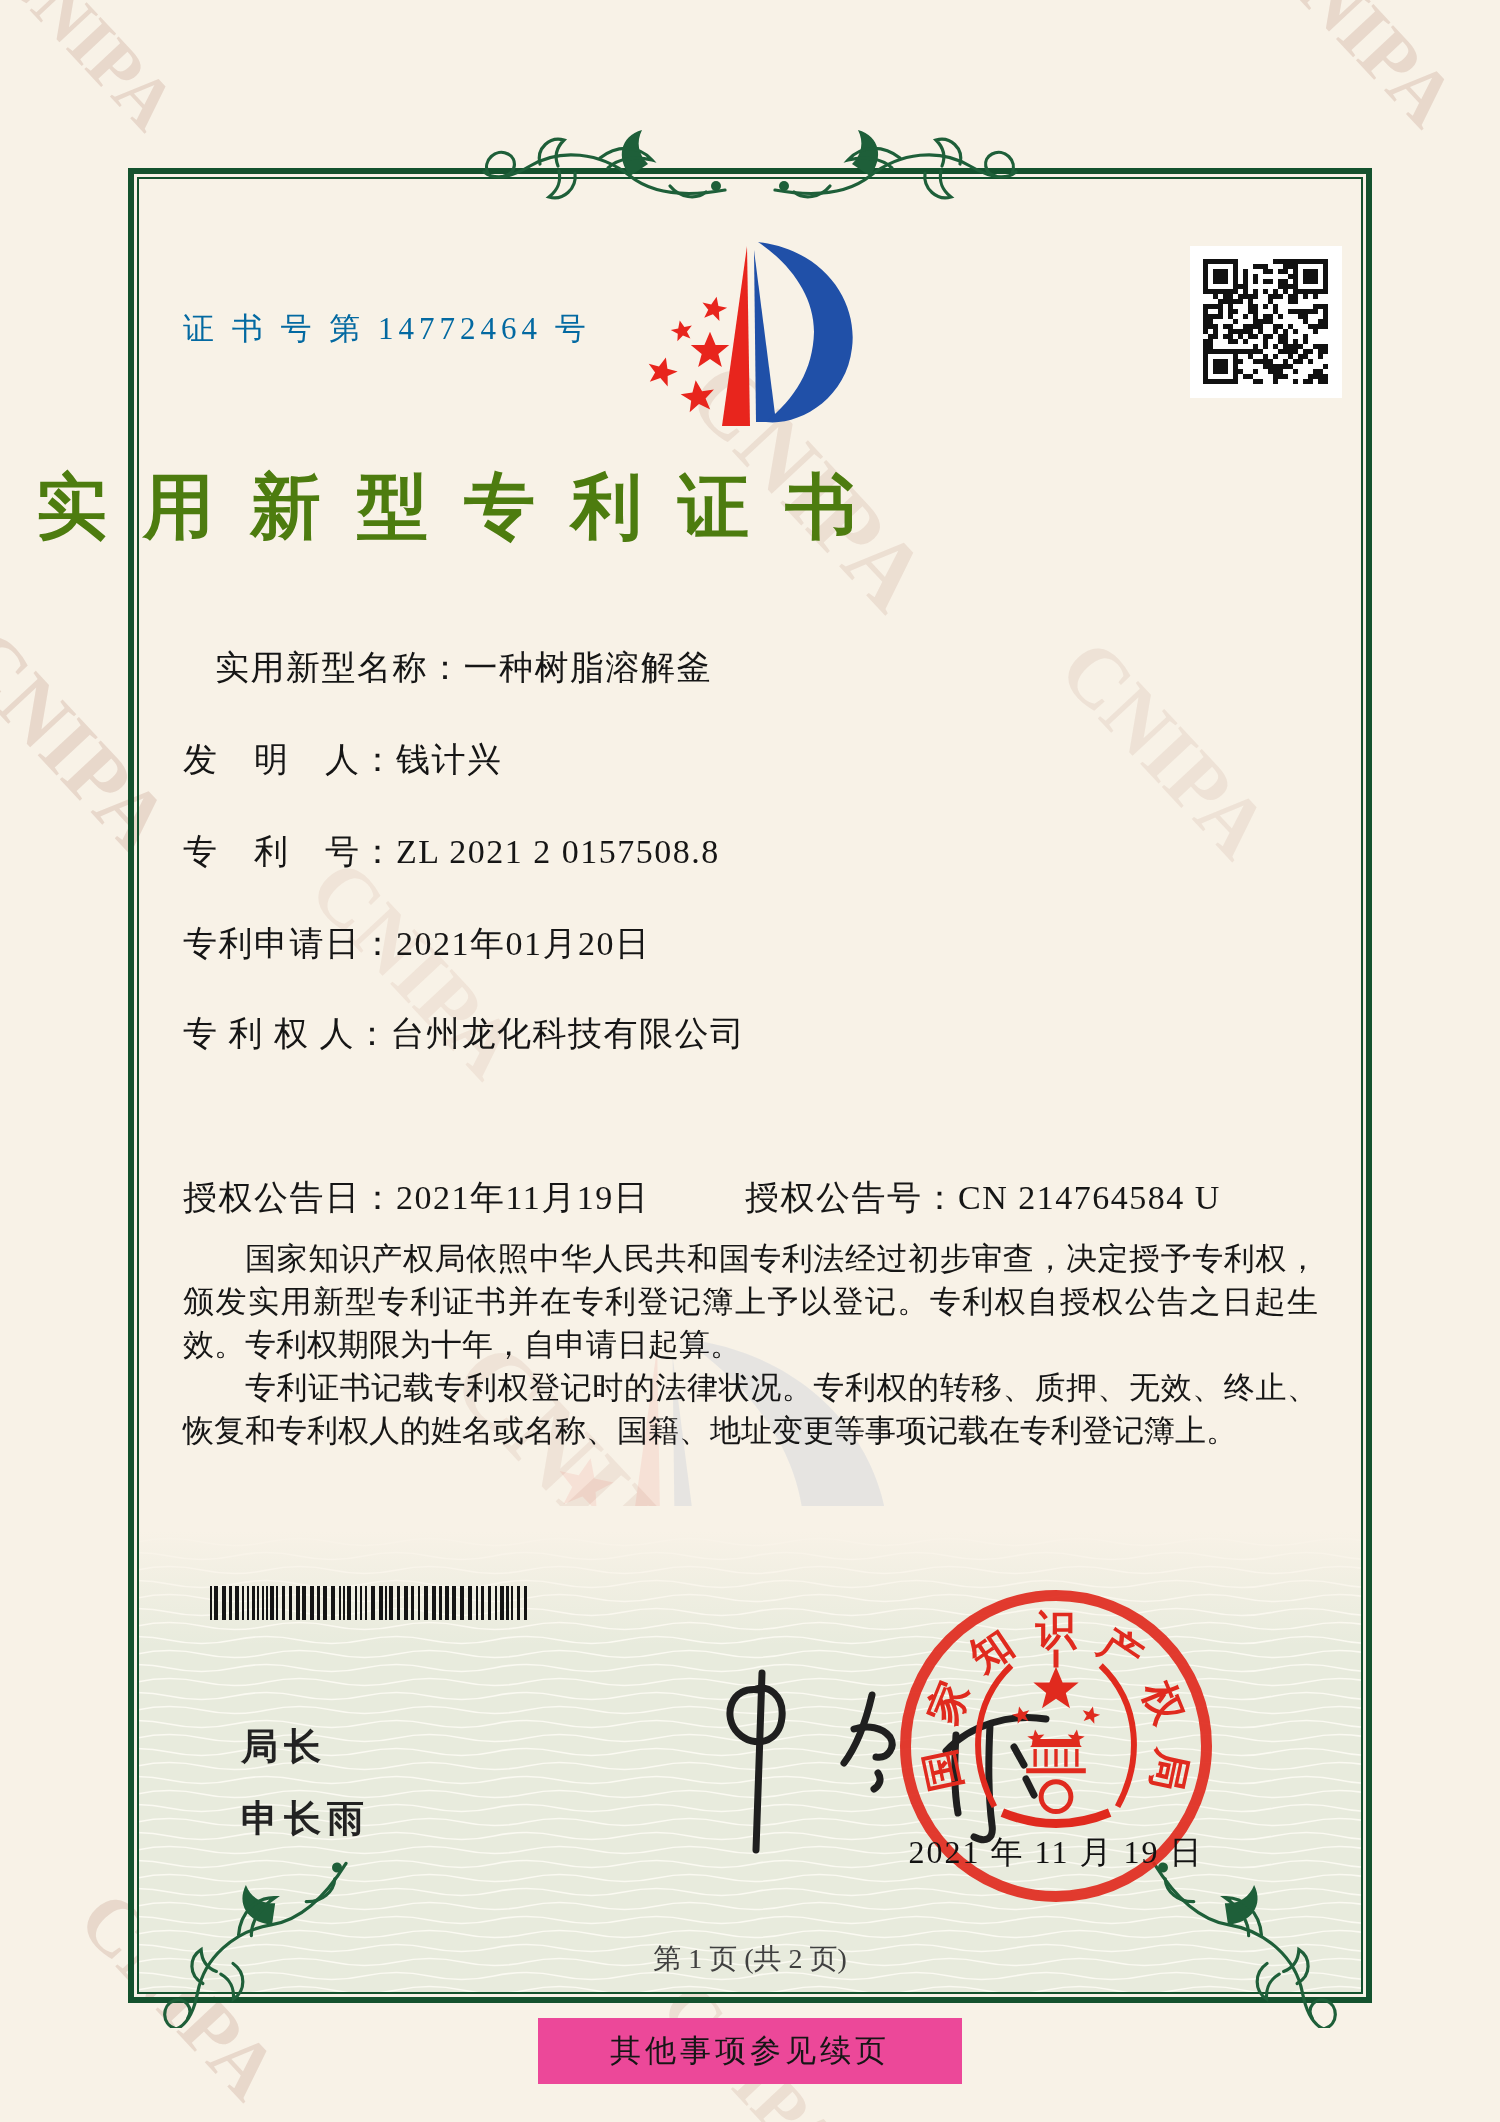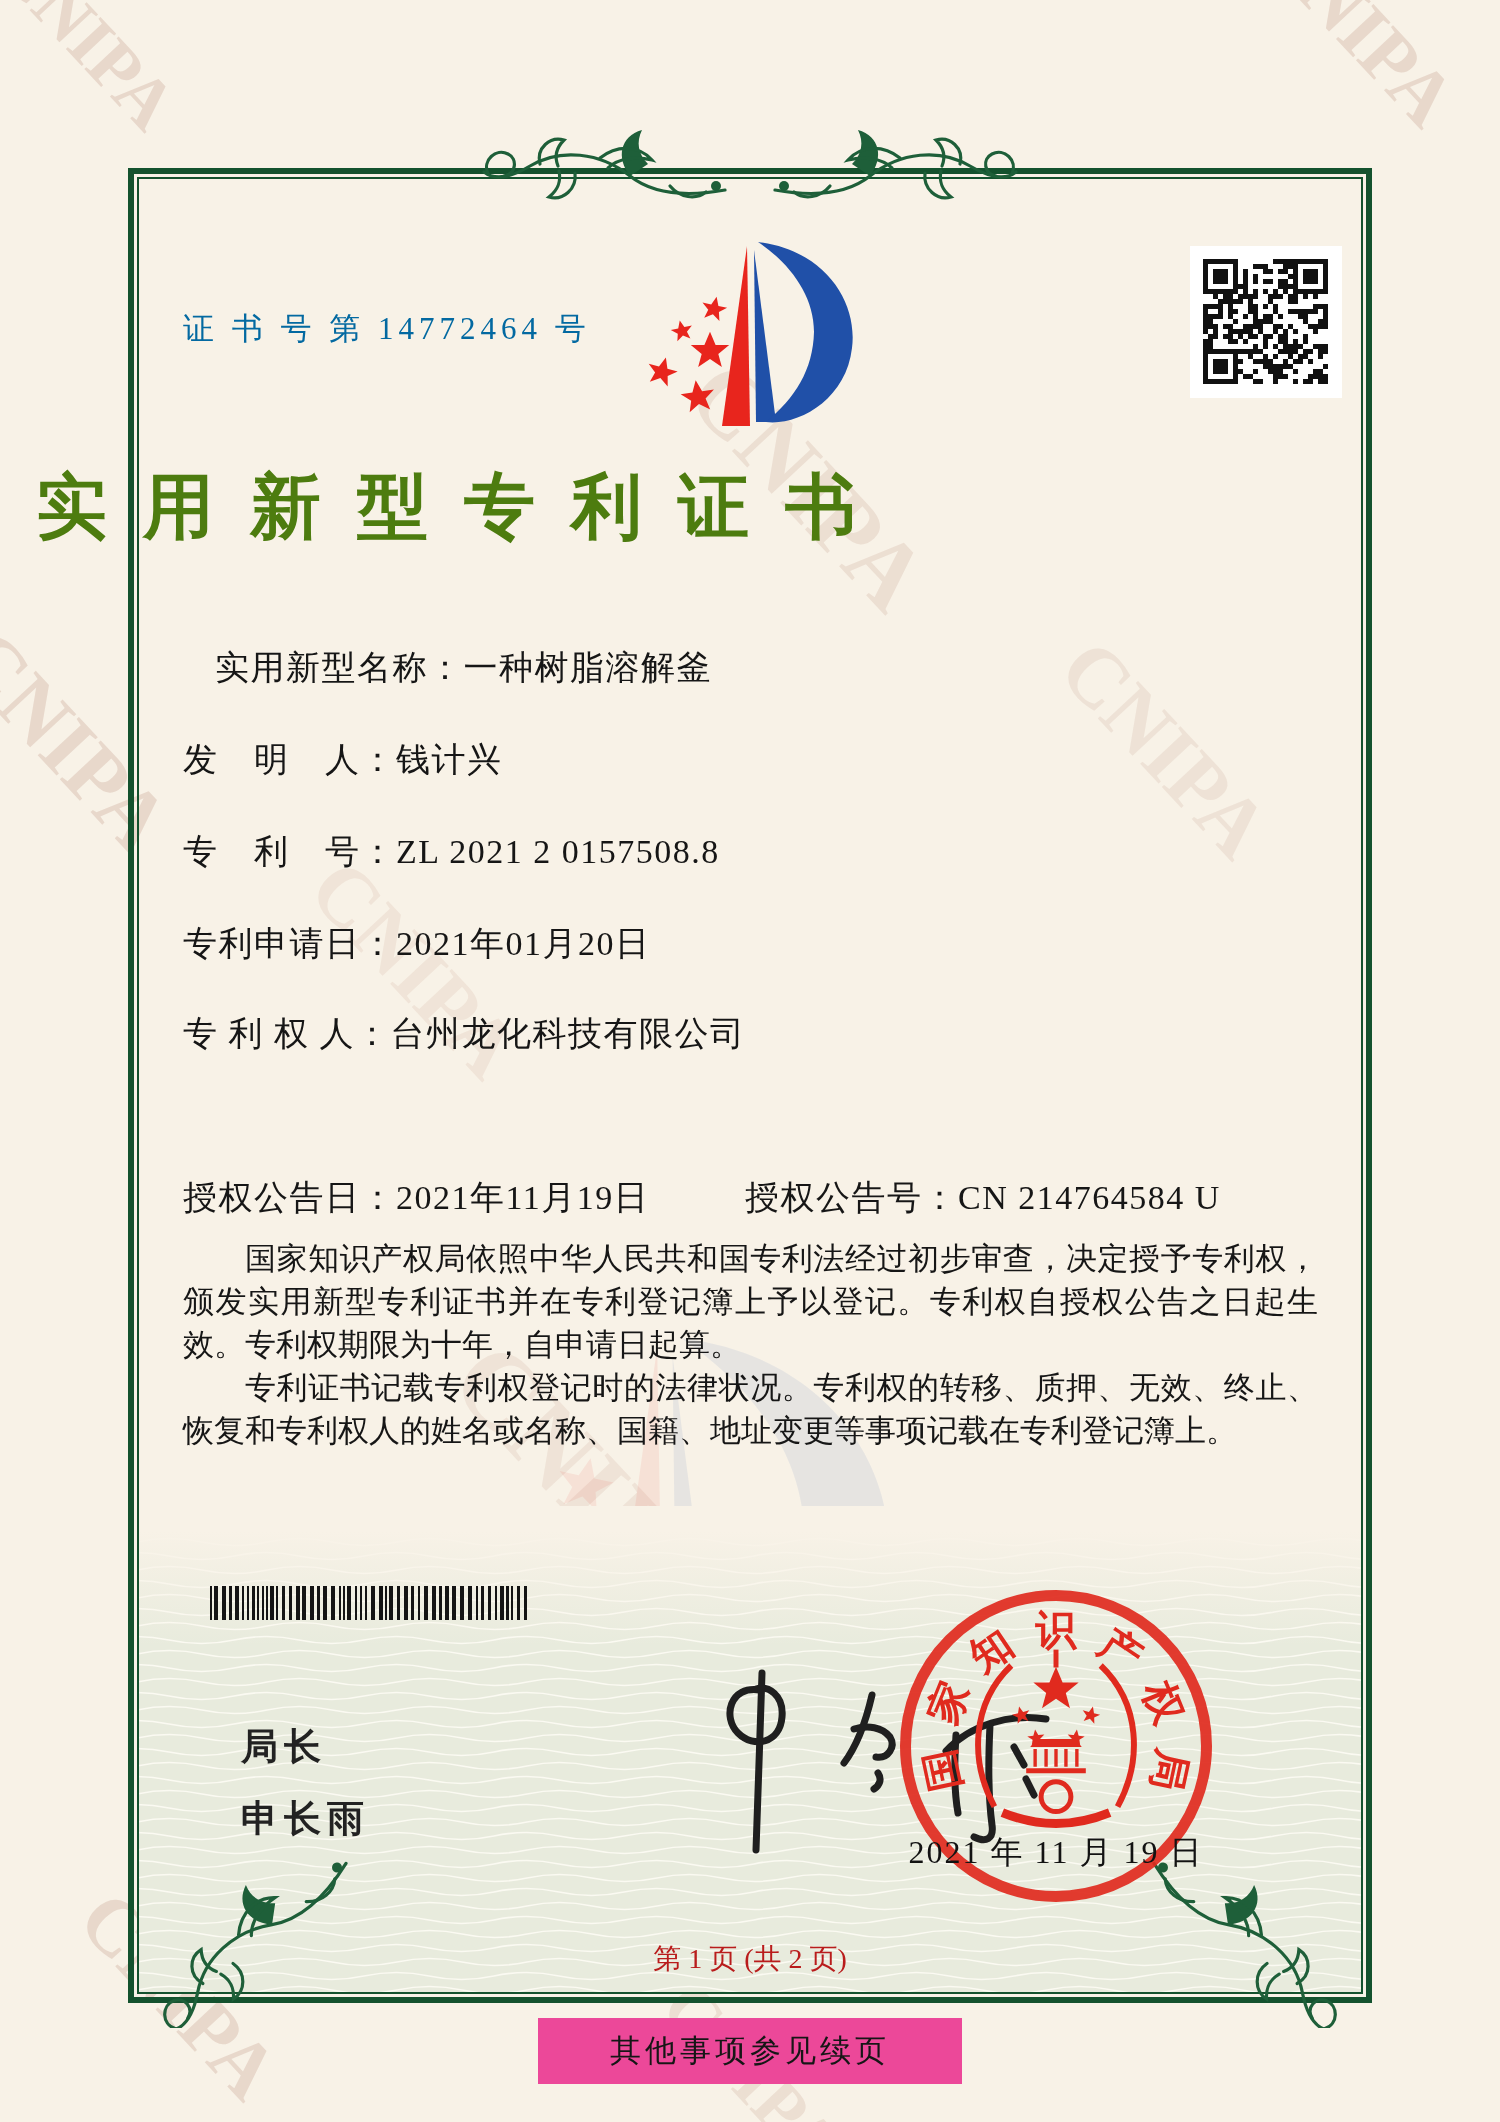--- a/index.html
+++ b/index.html
@@ -41,21 +41,21 @@
   .sig{position:absolute;left:610px;top:1655px;}
 
   .seal{position:absolute;left:900px;top:1590px;width:312px;height:312px;}
   .seal-ring{position:absolute;inset:0;border:11px solid rgba(224,42,30,0.92);border-radius:50%;
              box-sizing:border-box;}
   .seal-ring span{position:absolute;left:50%;top:50%;width:44px;height:44px;margin:-22px 0 0 -22px;
              font-size:41px;font-weight:bold;color:#e02a1e;text-align:center;line-height:44px;}
   .seal-date{position:absolute;left:900px;top:1831px;width:312px;text-align:center;
              font-size:32px;color:#121212;letter-spacing:2px;white-space:nowrap;}
 
-  .page-info{position:absolute;left:0;top:1940px;width:100%;text-align:center;font-size:28px;color:#b91c1c;}
+  .page-info{position:absolute;left:0;top:1940px;width:100%;text-align:center;font-size:28px;color:#404040;}
   .note-wrap{position:absolute;left:0;top:2018px;width:100%;text-align:center;}
   .note{display:inline-block;background:#ec4899;padding:12px 72px;font-size:31px;color:#161616;letter-spacing:4px;}
 
   .barcode{position:absolute;left:210px;top:1586px;}
 </style>
 </head>
 <body>
 
 <svg width="0" height="0" style="position:absolute">
   <defs>

